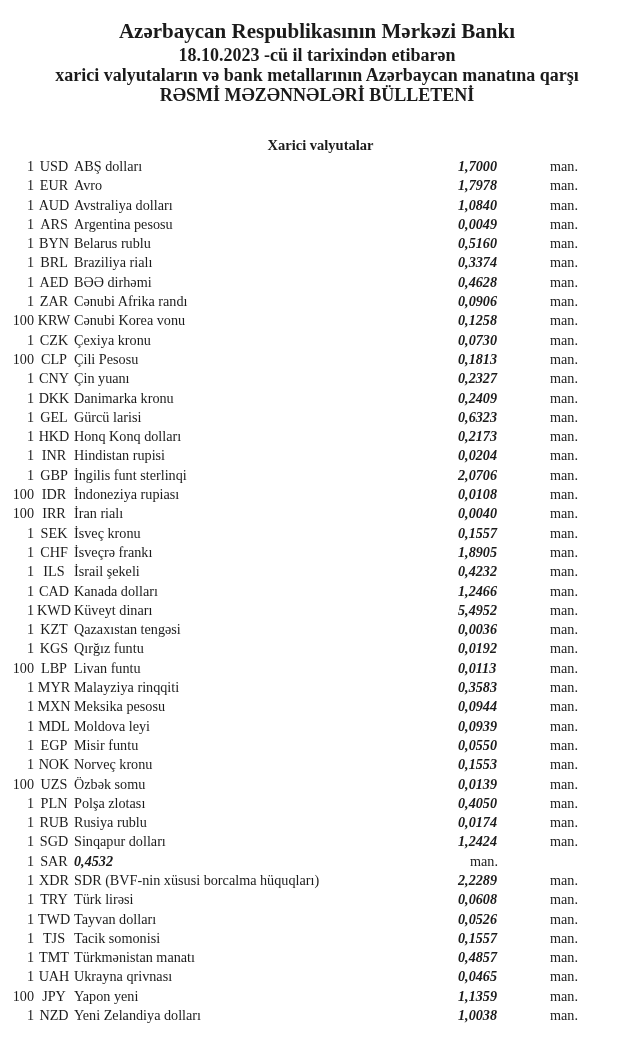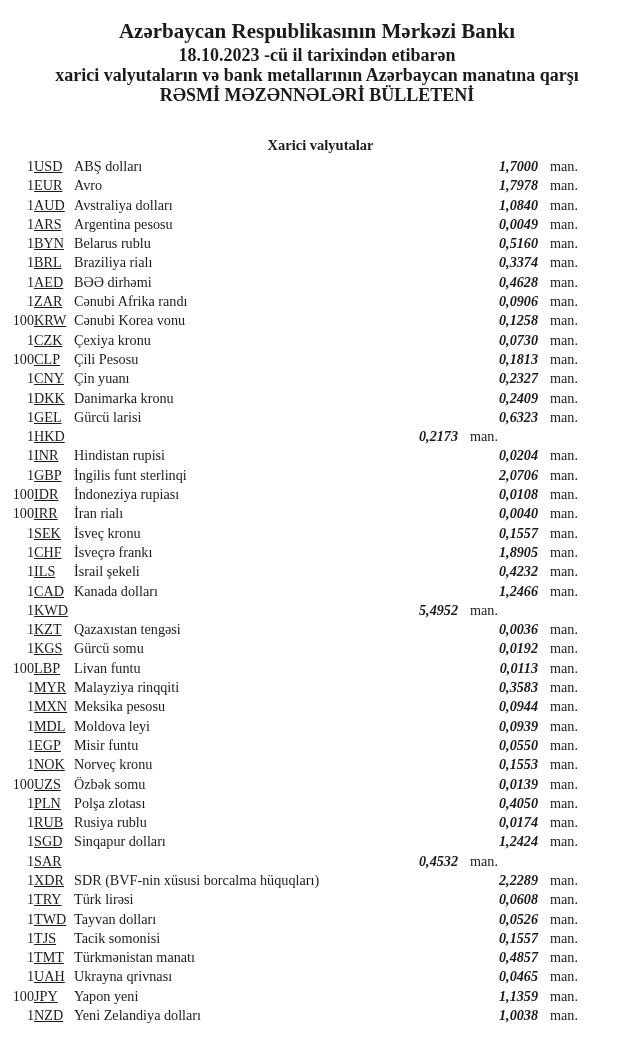--- a/index.html
+++ b/index.html
@@ -49,30 +49,30 @@
     height: 19.3px;
     line-height: 19.3px;
     font-size: 14.2px;
     align-items: baseline;
   }
   .qty {
     text-align: right;
     white-space: nowrap;
   }
   .code {
+    text-align: center;
     white-space: nowrap;
-    text-decoration: underline;
   }
   .name {
     text-align: left;
     white-space: nowrap;
     overflow: hidden;
   }
   .rate {
-    text-align: right;
+    text-align: left;
     font-weight: bold;
     font-style: italic;
     white-space: nowrap;
   }
   .unit {
     text-align: left;
     padding-left: 12px;
     white-space: nowrap;
   }
 </style>
@@ -199,20 +199,21 @@
       <span class="qty">1</span>
       <span class="code">GEL</span>
       <span class="name">Gürcü larisi</span>
       <span class="rate">0,6323</span>
       <span class="unit">man.</span>
     </div>
 
     <div class="row">
       <span class="qty">1</span>
       <span class="code">HKD</span>
+      <span class="name">Honq Konq dolları</span>
       <span class="rate">0,2173</span>
       <span class="unit">man.</span>
     </div>
 
     <div class="row">
       <span class="qty">1</span>
       <span class="code">INR</span>
       <span class="name">Hindistan rupisi</span>
       <span class="rate">0,0204</span>
       <span class="unit">man.</span>
@@ -270,36 +271,37 @@
       <span class="qty">1</span>
       <span class="code">CAD</span>
       <span class="name">Kanada dolları</span>
       <span class="rate">1,2466</span>
       <span class="unit">man.</span>
     </div>
 
     <div class="row">
       <span class="qty">1</span>
       <span class="code">KWD</span>
+      <span class="name">Küveyt dinarı</span>
       <span class="rate">5,4952</span>
       <span class="unit">man.</span>
     </div>
 
     <div class="row">
       <span class="qty">1</span>
       <span class="code">KZT</span>
       <span class="name">Qazaxıstan tengəsi</span>
       <span class="rate">0,0036</span>
       <span class="unit">man.</span>
     </div>
 
     <div class="row">
       <span class="qty">1</span>
       <span class="code">KGS</span>
-      <span class="name">Gürcü somu</span>
+      <span class="name">Qırğız funtu</span>
       <span class="rate">0,0192</span>
       <span class="unit">man.</span>
     </div>
 
     <div class="row">
       <span class="qty">100</span>
       <span class="code">LBP</span>
       <span class="name">Livan funtu</span>
       <span class="rate">0,0113</span>
       <span class="unit">man.</span>

